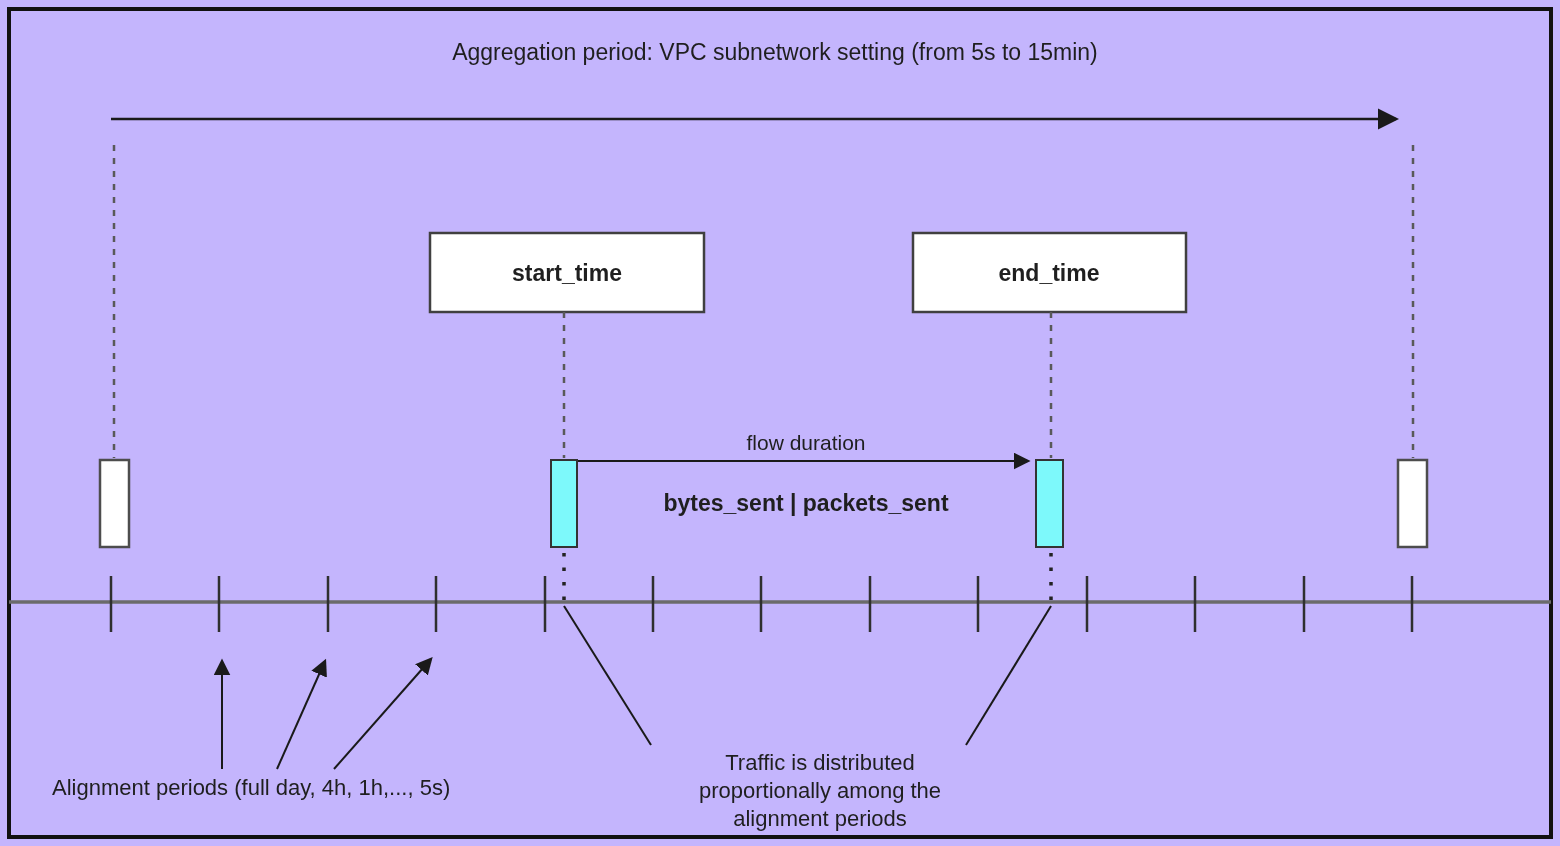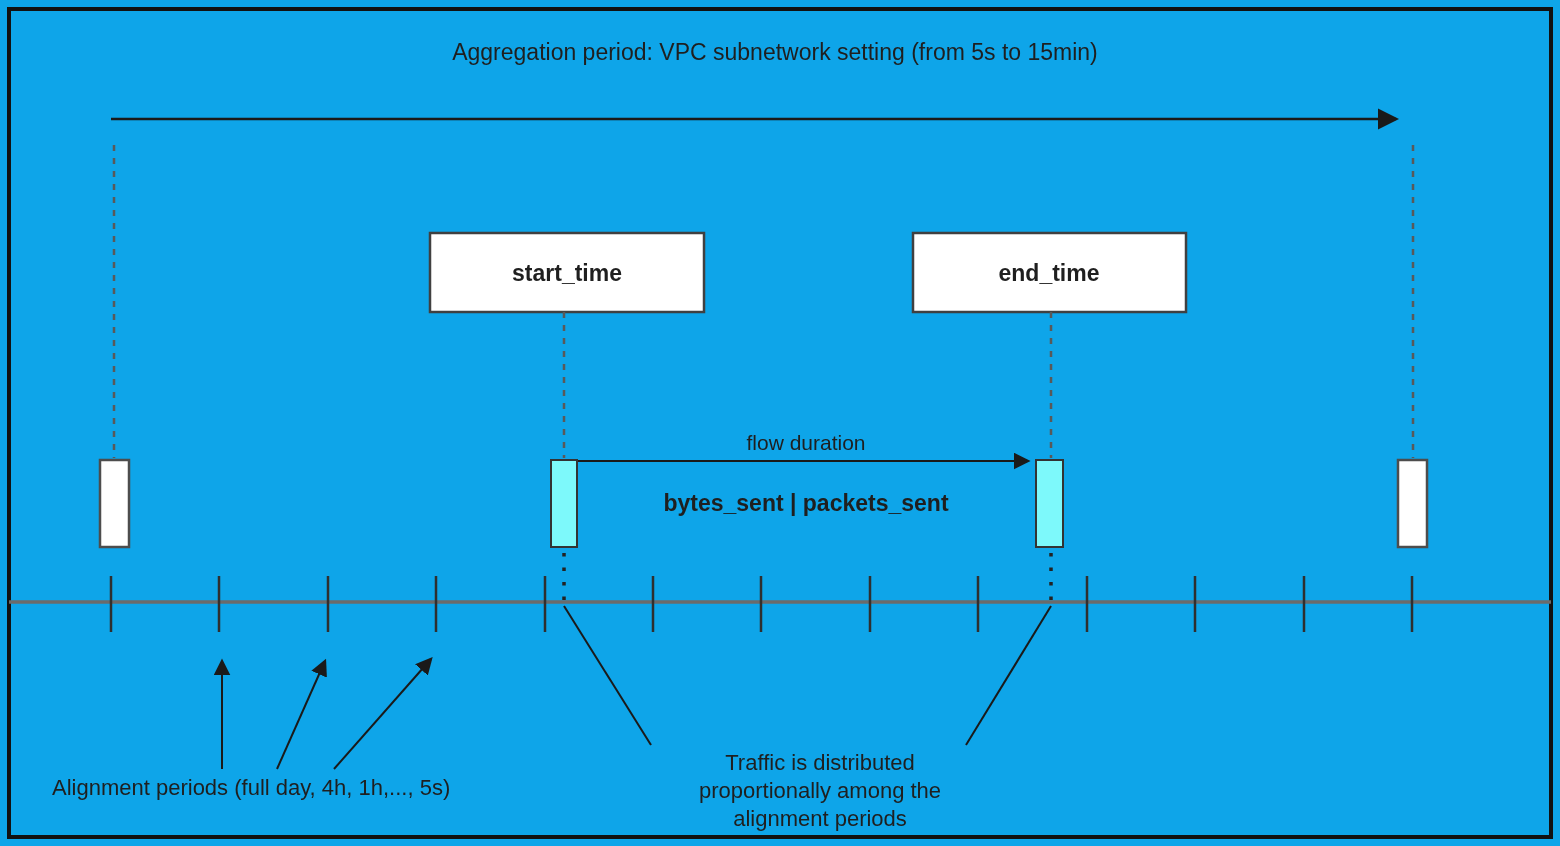--- a/index.html
+++ b/index.html
@@ -8,21 +8,21 @@
     background: #ffffff;
     width: 1560px;
     height: 846px;
     overflow: hidden;
     font-family: "Liberation Sans", sans-serif;
   }
   .stage {
     position: relative;
     width: 1560px;
     height: 846px;
-    background: #0ea5e9;
+    background: #c4b5fd;
     text-align: center;
   }
   svg { display: block; }
   text {
     font-family: "Liberation Sans", sans-serif;
     fill: #1f1f1f;
   }
   .title-text   { font-size: 23px; }
   .box-label    { font-size: 23px; font-weight: bold; }
   .arrow-label  { font-size: 21px; }

